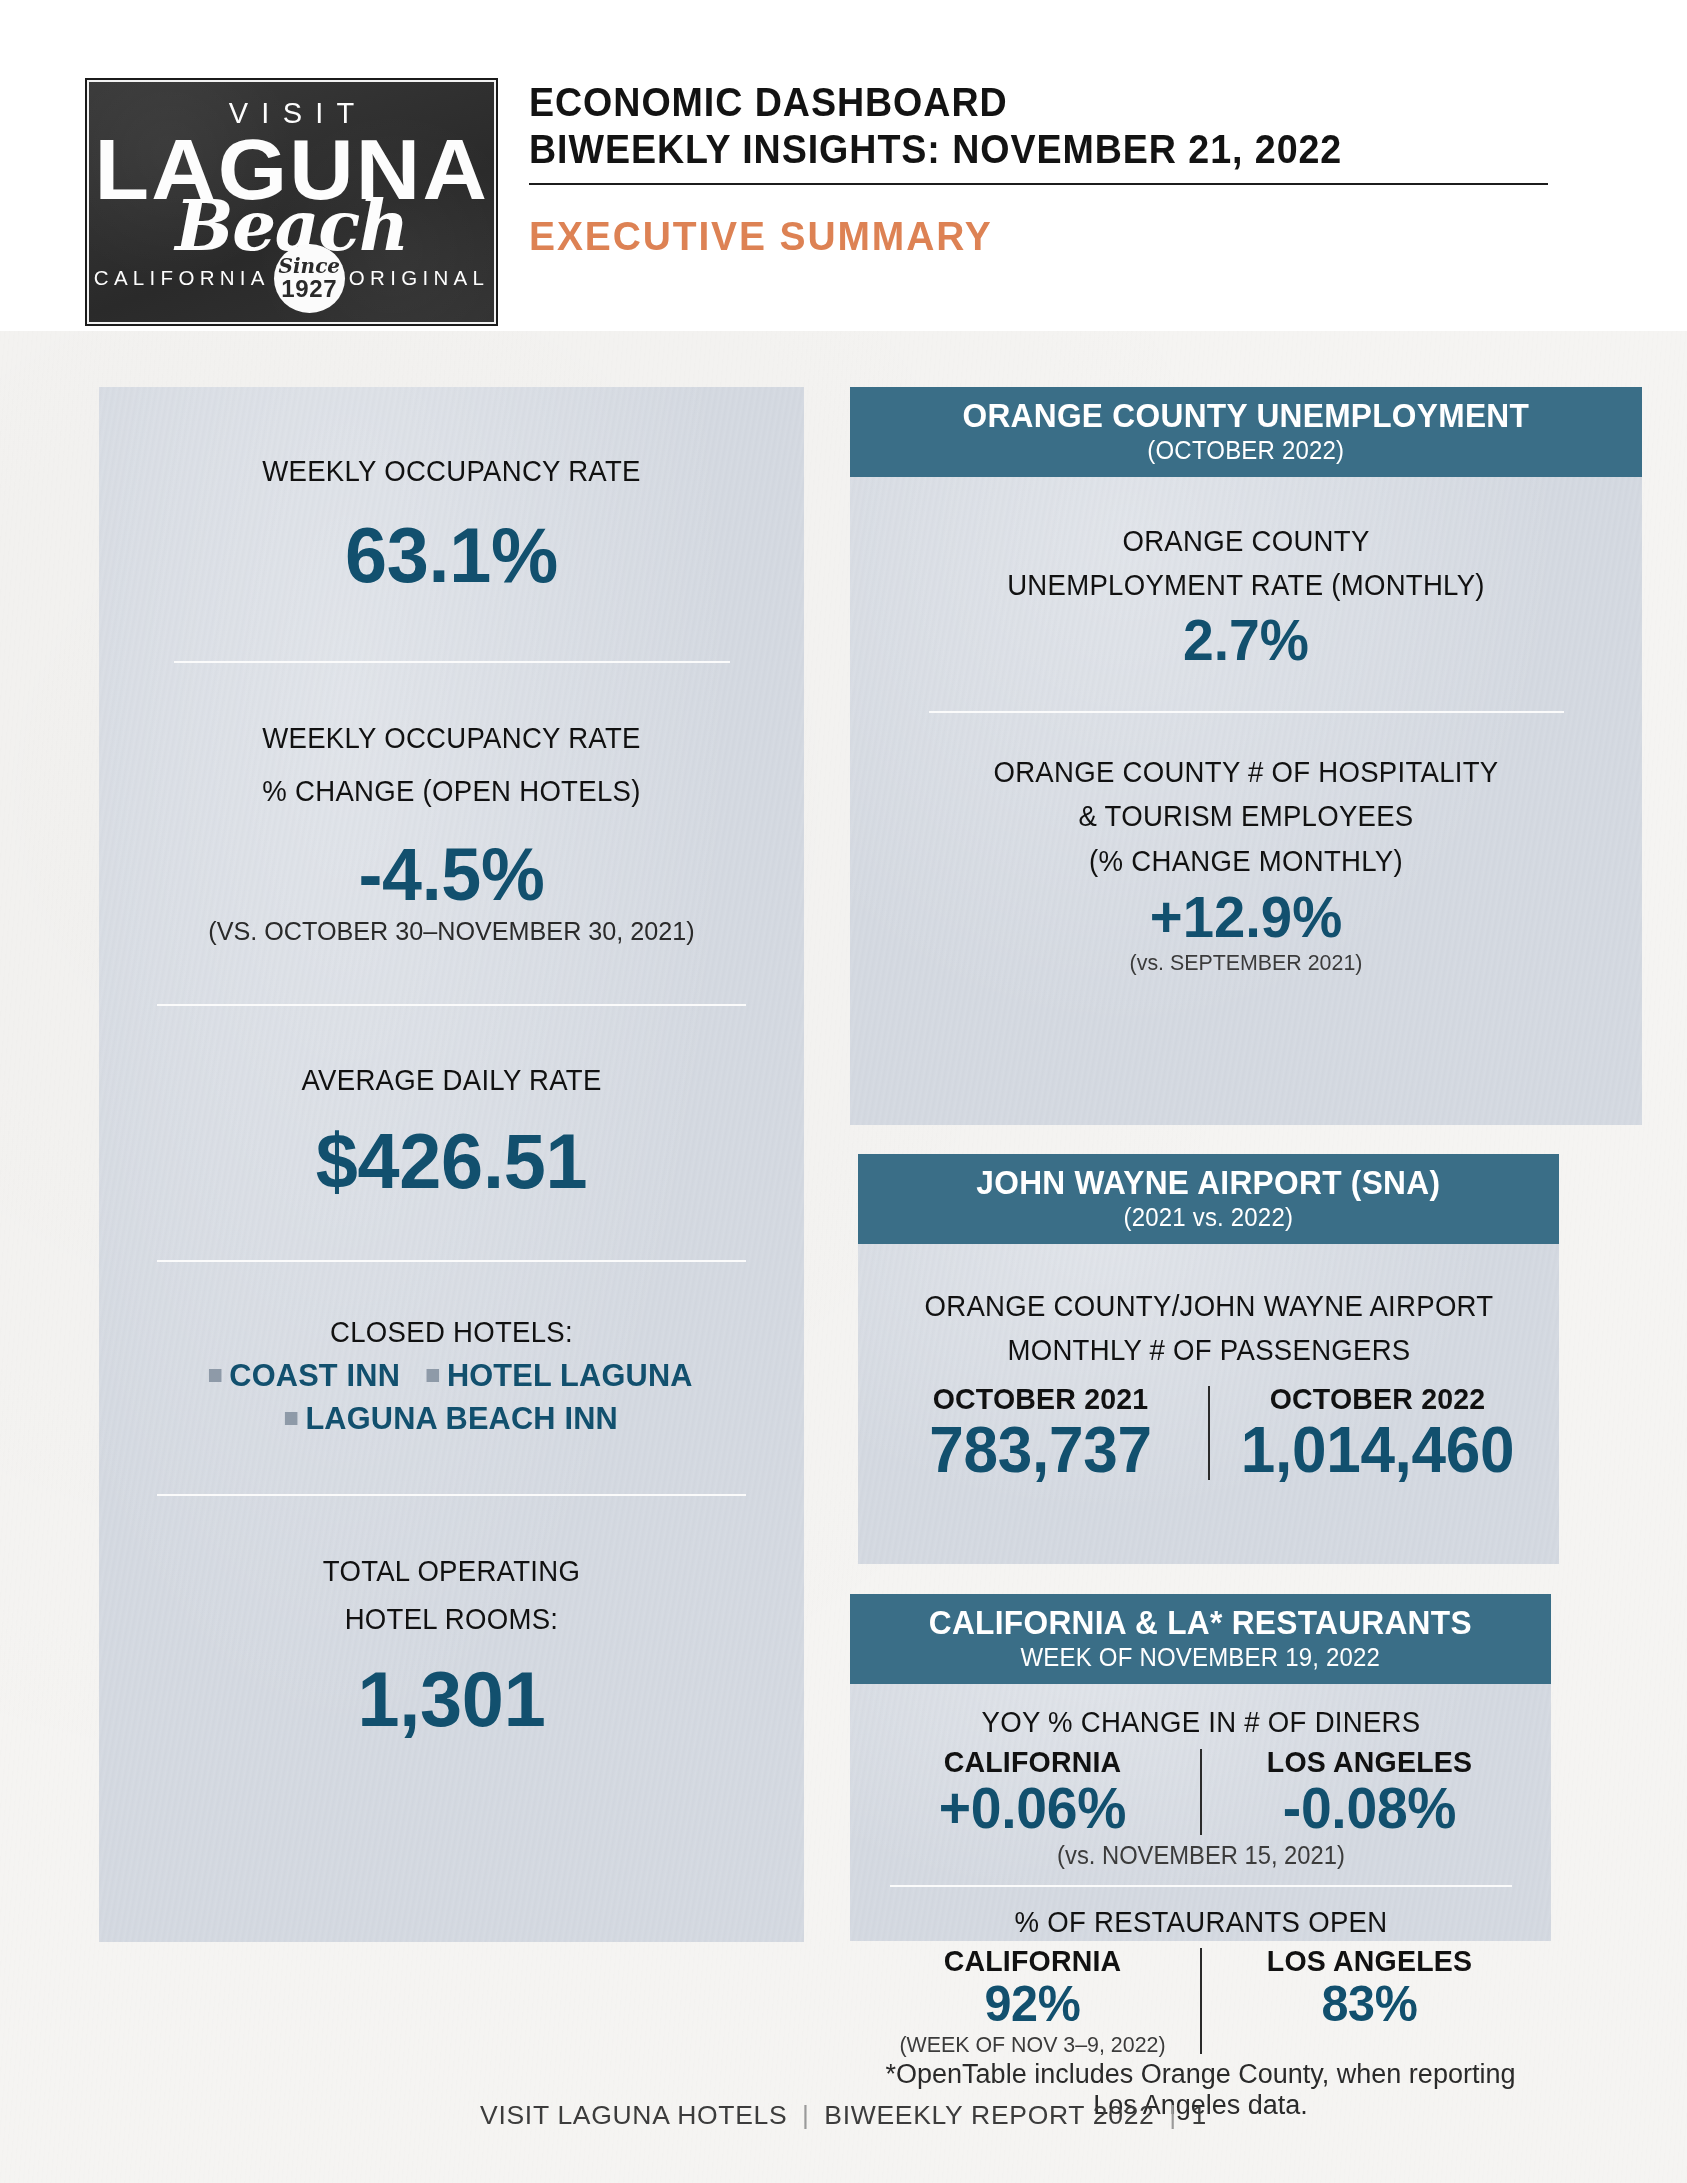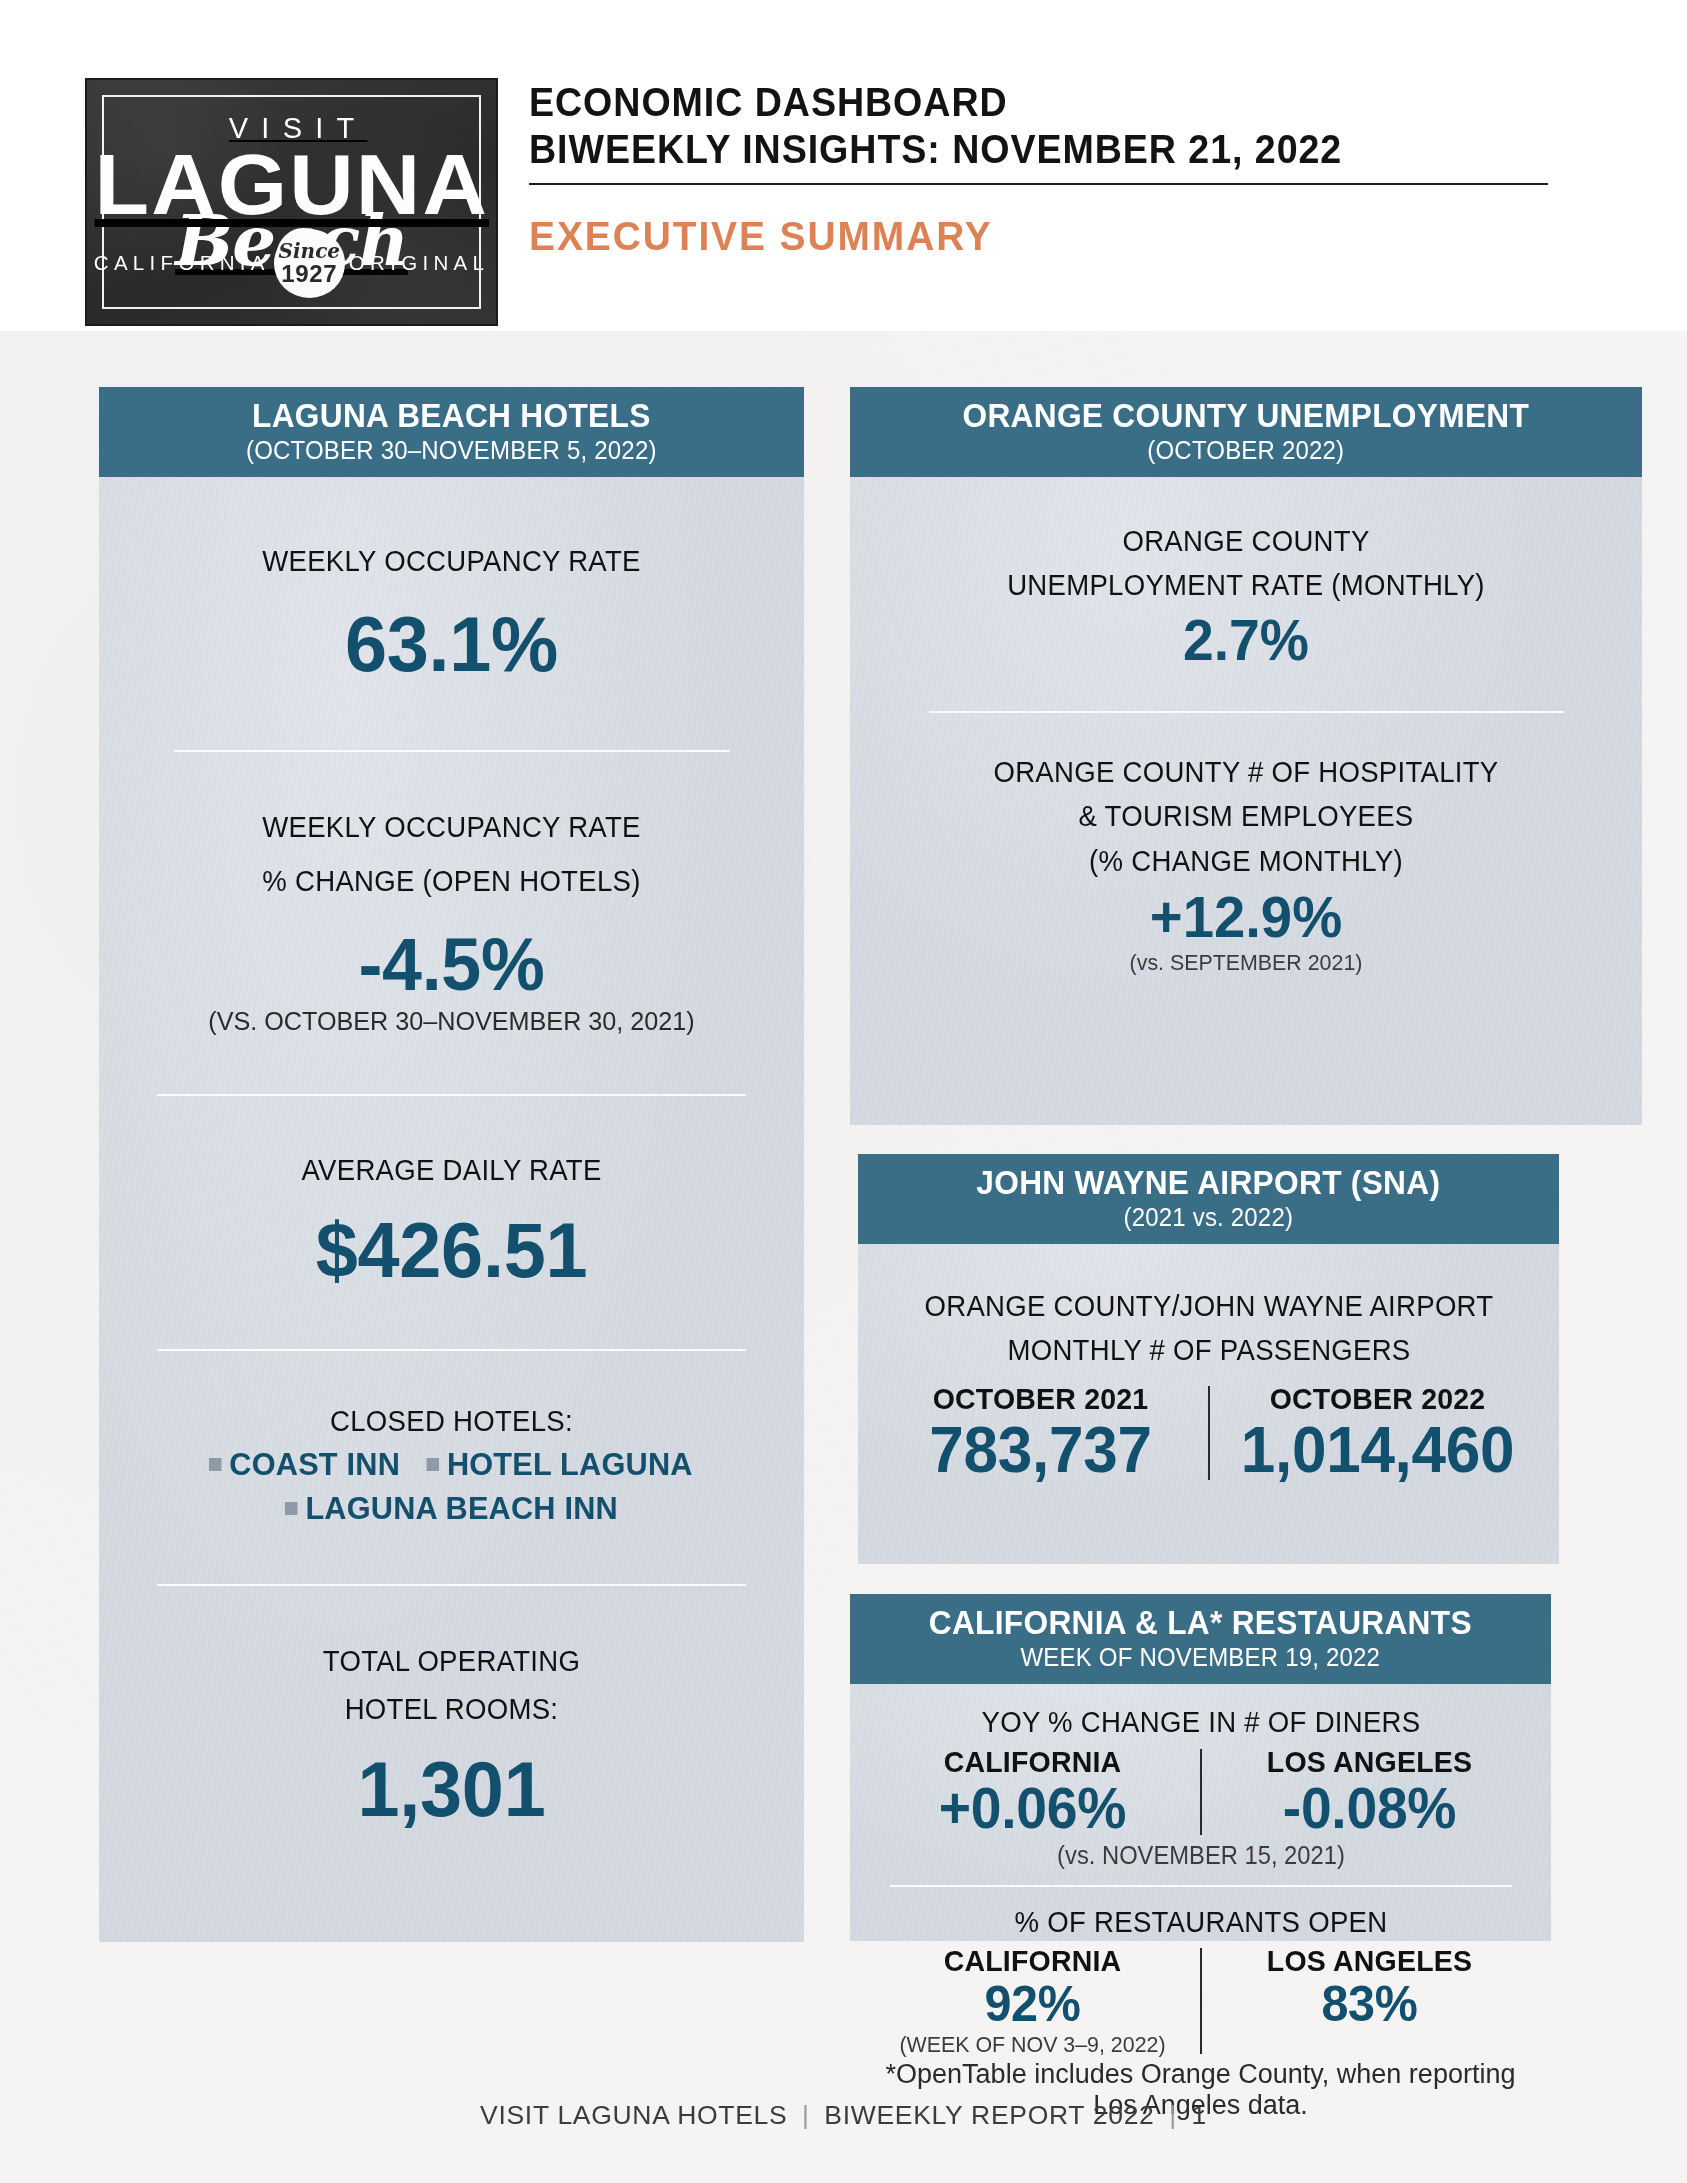--- a/index.html
+++ b/index.html
@@ -36,22 +36,21 @@
     top: 78px;
     left: 85px;
     width: 413px;
     height: 248px;
     background: #2e2e2e;
     background-image:
       radial-gradient(circle at 20% 30%, rgba(255,255,255,0.045) 0%, rgba(255,255,255,0) 35%),
       radial-gradient(circle at 75% 70%, rgba(255,255,255,0.04) 0%, rgba(255,255,255,0) 40%),
       linear-gradient(160deg, #3a3a3a 0%, #2a2a2a 60%, #333 100%);
     border: 2px solid #1b1b1b;
-    padding: 15px;
-    text-decoration: underline;
+    padding: 0;
   }
   .logo-inner {
     width: 100%; height: 100%;
     border: 2px solid #f2f2f2;
     position: relative;
     display: flex;
     flex-direction: column;
     align-items: center;
   }
   .logo-visit {
@@ -345,24 +344,20 @@
       <div class="head-line1">ECONOMIC DASHBOARD</div>
       <div class="head-line2">BIWEEKLY INSIGHTS: NOVEMBER 21, 2022</div>
       <div class="head-rule"></div>
       <div class="head-exec">EXECUTIVE SUMMARY</div>
     </div>
   </div>
 
   <div class="body-area"></div>
 
   <div class="card" id="card-hotels">
-    <div class="card-head">
-      <div class="ch-title">LAGUNA BEACH HOTELS</div>
-      <div class="ch-sub">(OCTOBER 30–NOVEMBER 5, 2022)</div>
-    </div>
 
     <div class="body">
 
       <div class="sec" style="margin-top:66px;">
         <div class="lbl">WEEKLY OCCUPANCY RATE</div>
         <div class="big" style="margin-top:24px;font-size:78px;">63.1%</div>
       </div>
 
       <div class="divider" style="width:556px;margin-top:64px;"></div>
 

